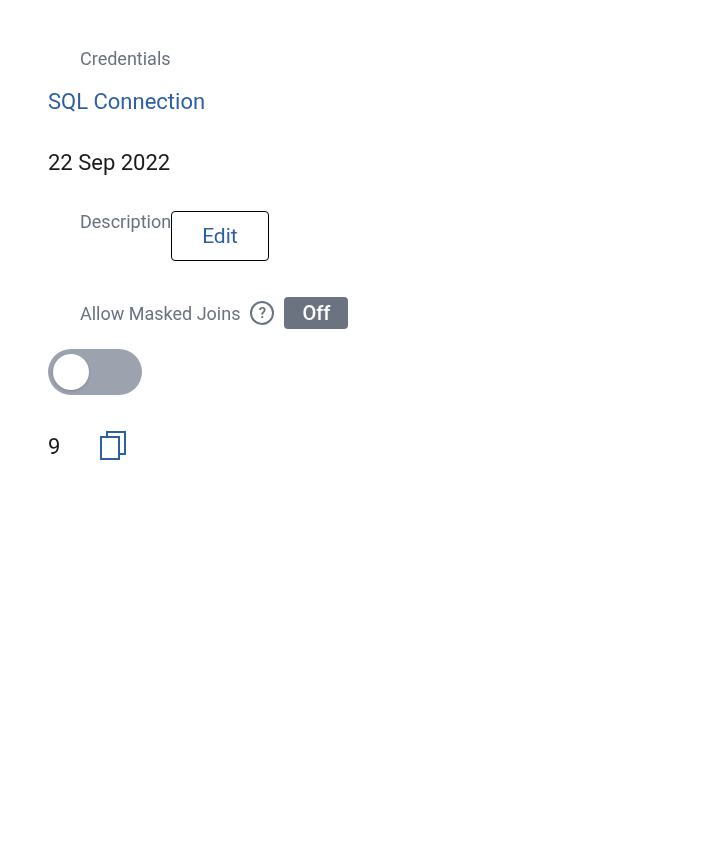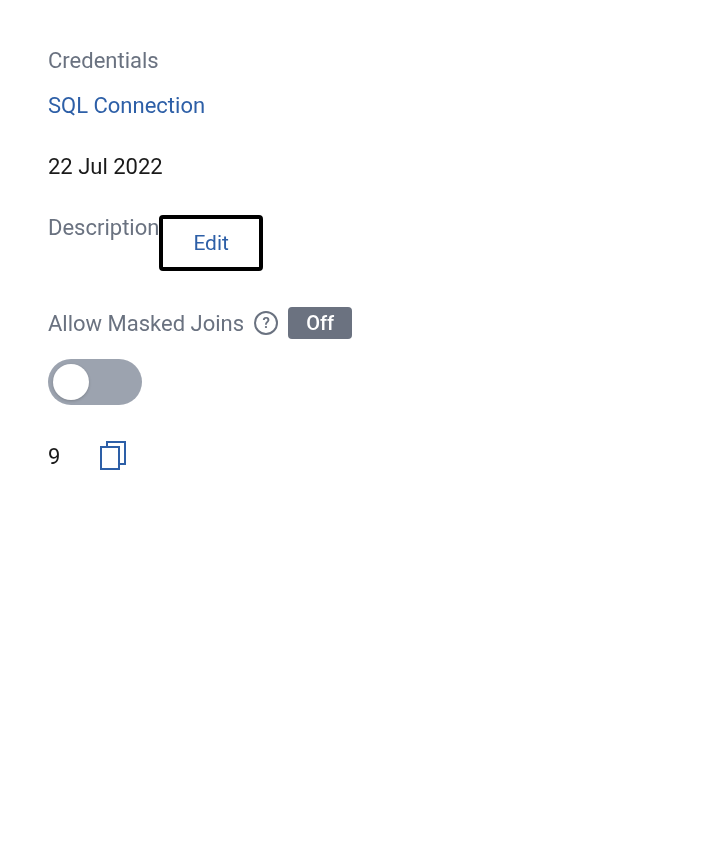--- a/index.html
+++ b/index.html
@@ -12,24 +12,25 @@
       background: #ffffff;
       width: 703px;
       height: 850px;
       padding: 48px;
       color: #1f2937;
     }
     .section {
       margin-bottom: 36px;
     }
     .section-label {
-      font-size: 22px;
+      font-size: 18px;
       color: #6a7280;
       font-weight: 400;
       margin-bottom: 20px;
+      margin-left: 32px;
     }
     .link {
       display: block;
       font-size: 22px;
       color: #2d5fa7;
       text-decoration: none;
       margin-bottom: 22px;
       cursor: pointer;
     }
     .value-text {
@@ -40,21 +41,21 @@
     .row-with-button {
       display: flex;
       justify-content: flex-start;
       align-items: flex-start;
       margin-bottom: 16px;
     }
     .row-with-button .section-label {
       margin-bottom: 0;
     }
     .edit-button {
-      border: 4px solid #000000;
+      border: 1px solid #000000;
       background: #ffffff;
       color: #2d5fa7;
       font-size: 21px;
       padding: 12px 30px;
       border-radius: 4px;
       cursor: pointer;
       font-family: inherit;
     }
     .inline-row {
       display: flex;
@@ -122,21 +123,21 @@
   </style>
 </head>
 <body>
 
 <div class="section">
   <div class="section-label">Credentials</div>
   <a class="link">SQL Connection</a>
 </div>
 
 <div class="section">
-  <div class="value-text">22 Jul 2022</div>
+  <div class="value-text">22 Sep 2022</div>
 </div>
 
 <div class="section">
   <div class="row-with-button">
     <div class="section-label">Description</div>
     <button class="edit-button">Edit</button>
   </div>
 </div>
 
 <div>

